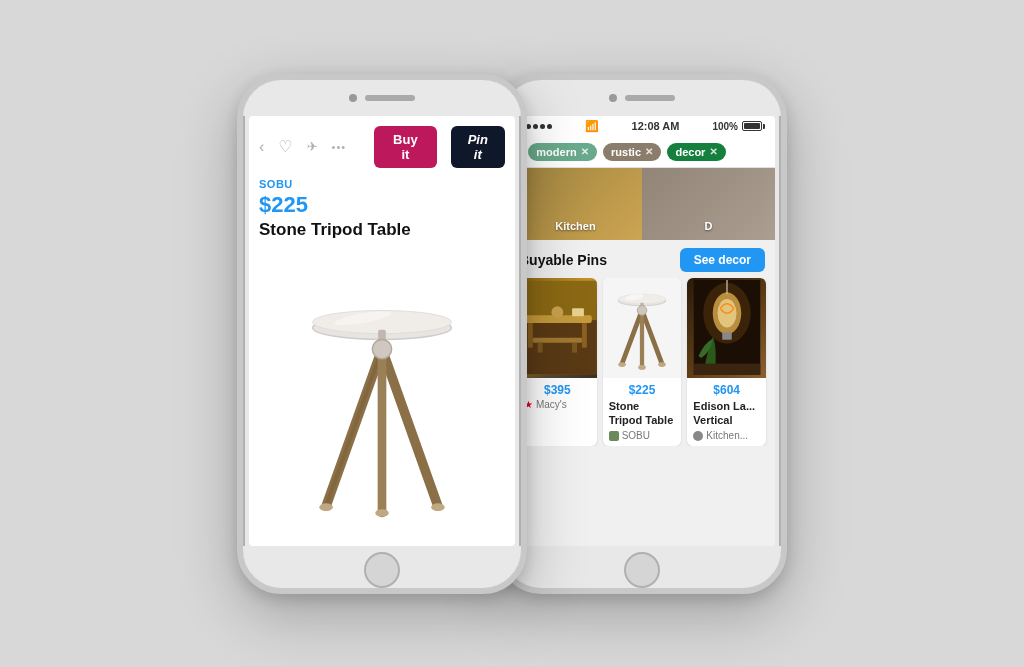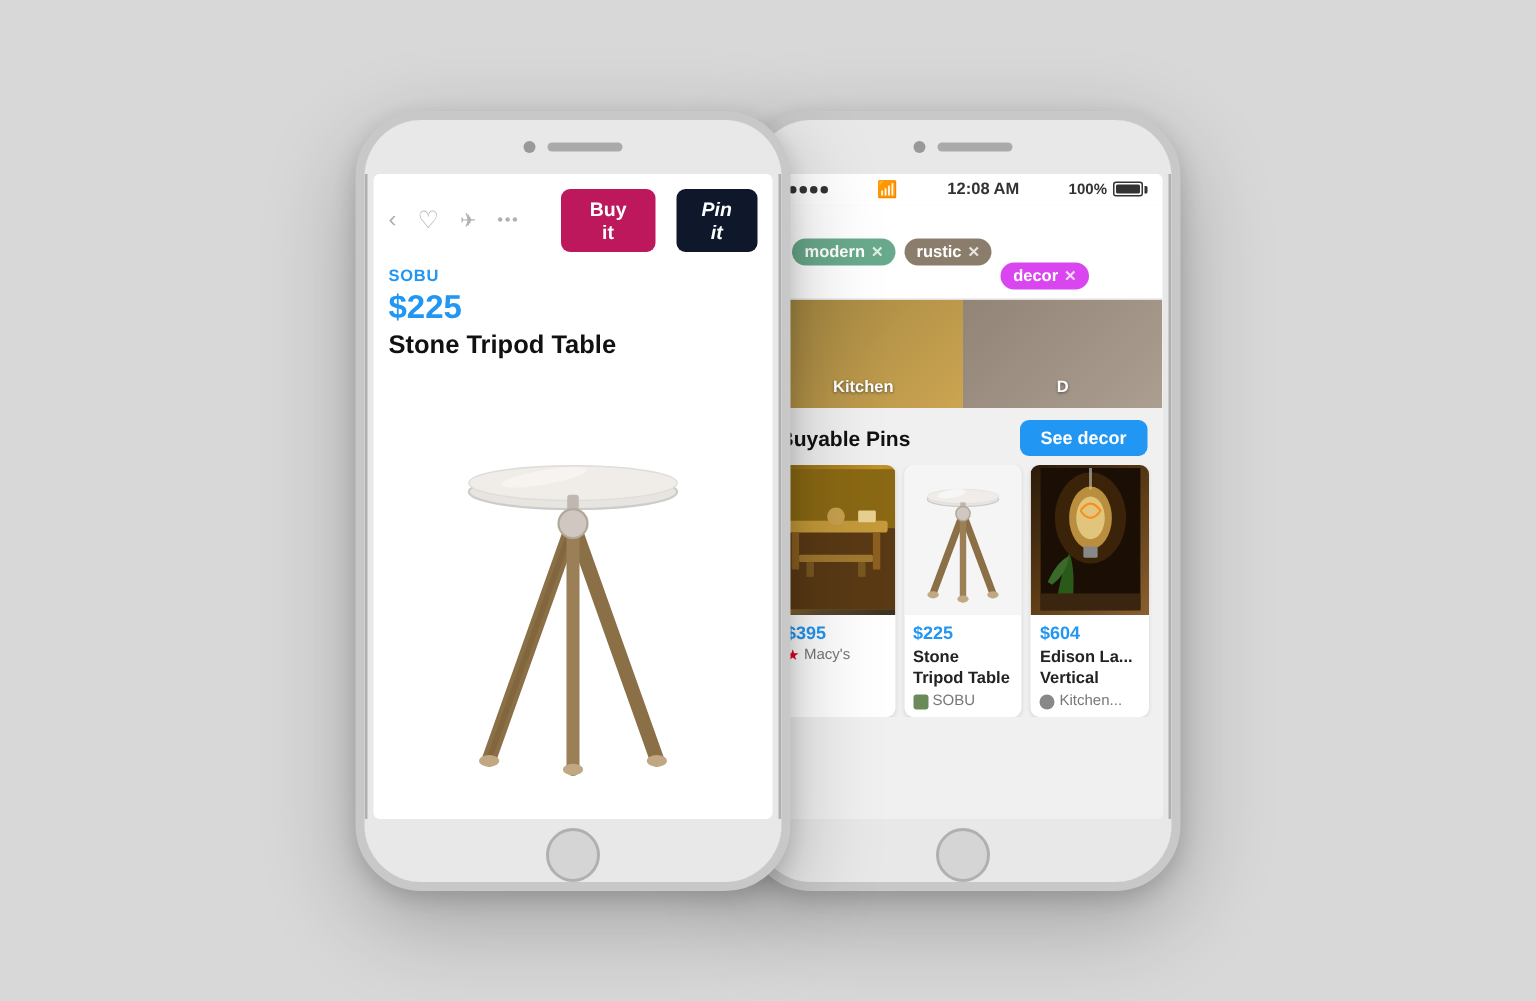--- a/index.html
+++ b/index.html
@@ -287,21 +287,21 @@
       gap: 4px;
       padding: 3px 8px;
       border-radius: 14px;
       color: #fff;
       font-size: 11px;
       font-weight: 600;
     }
 
     .tag-modern { background: #6aaa8c; }
     .tag-rustic { background: #8b7d6b; }
-    .tag-decor { background: #d946ef; margin-top: 32px; }
+    .tag-decor { background: #15803d; }
 
     .tag-x {
       font-size: 10px;
       opacity: 0.8;
       cursor: pointer;
     }
 
     .categories-row {
       display: flex;
       gap: 0;
@@ -388,20 +388,21 @@
 
     .pin-info {
       padding: 5px 6px;
     }
 
     .pin-price {
       color: #2196F3;
       font-size: 12px;
       font-weight: 700;
       margin-bottom: 2px;
+      text-align: center;
     }
 
     .pin-name {
       font-size: 11px;
       font-weight: 600;
       color: #222;
       margin-bottom: 3px;
       line-height: 1.3;
     }
 

